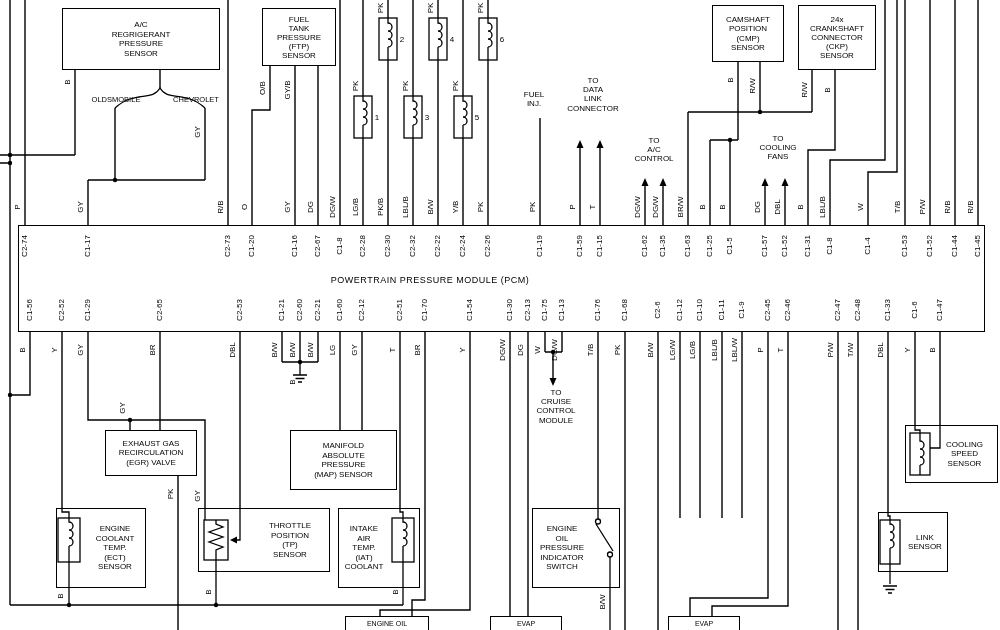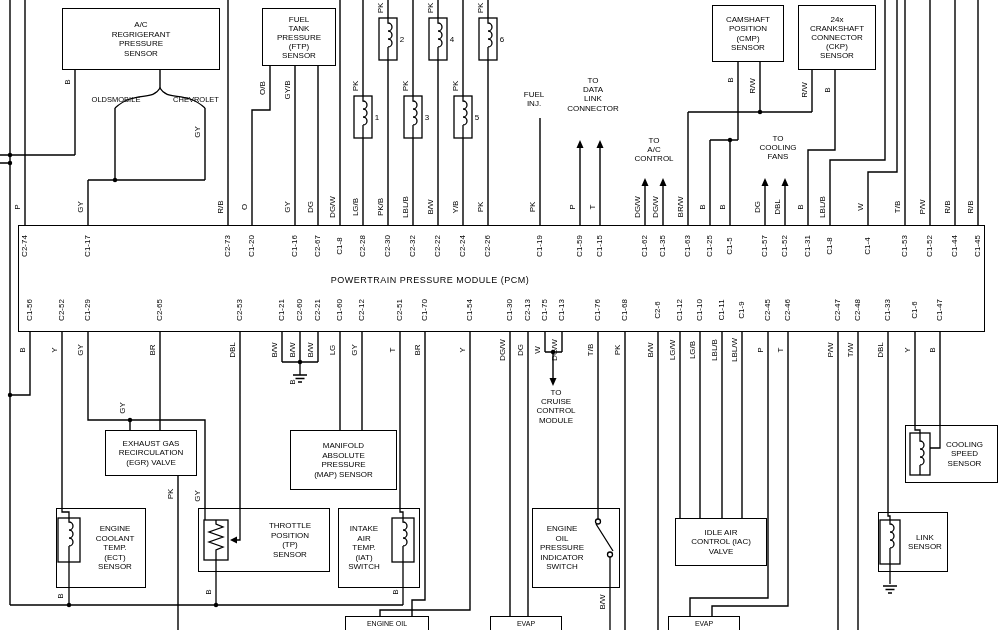--- a/index.html
+++ b/index.html
@@ -105,29 +105,26 @@
 (ECT)
 SENSOR</div>
   <div class="box" style="left:198px;top:508px;width:132px;height:64px;padding-left:52px">THROTTLE
 POSITION
 (TP)
 SENSOR</div>
   <div class="box" style="left:338px;top:508px;width:82px;height:80px;padding-right:30px">INTAKE
 AIR
 TEMP.
 (IAT)
-SWITCH</div>
+COOLANT</div>
   <div class="box" style="left:532px;top:508px;width:88px;height:80px;padding-right:28px">ENGINE
 OIL
 PRESSURE
 INDICATOR
 SWITCH</div>
-  <div class="box" style="left:675px;top:518px;width:92px;height:48px">IDLE AIR
-CONTROL (IAC)
-VALVE</div>
   <div class="box" style="left:878px;top:512px;width:70px;height:60px;padding-left:24px">LINK
 SENSOR</div>
   <div class="box" style="left:905px;top:425px;width:93px;height:58px;padding-left:26px">COOLING
 SPEED
 SENSOR</div>
   <div class="box box-partial" style="left:345px;top:616px;width:84px;height:14px">ENGINE OIL</div>
   <div class="box box-partial" style="left:490px;top:616px;width:72px;height:14px">EVAP</div>
   <div class="box box-partial" style="left:668px;top:616px;width:72px;height:14px">EVAP</div>
 
   <div id="pcm-box" style="left:18px;top:225px;width:967px;height:107px"></div>

